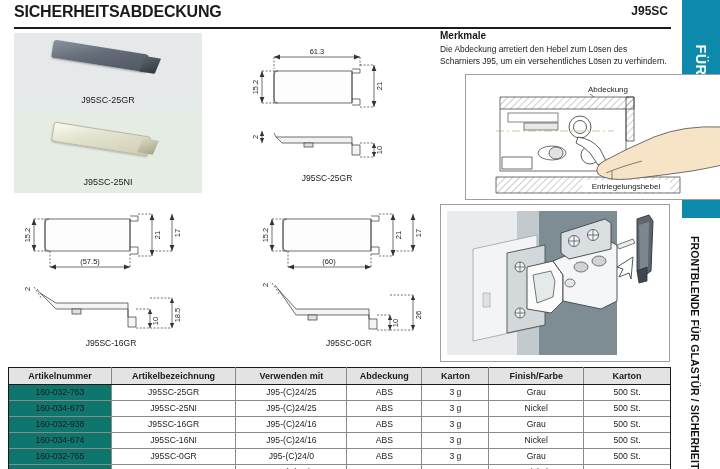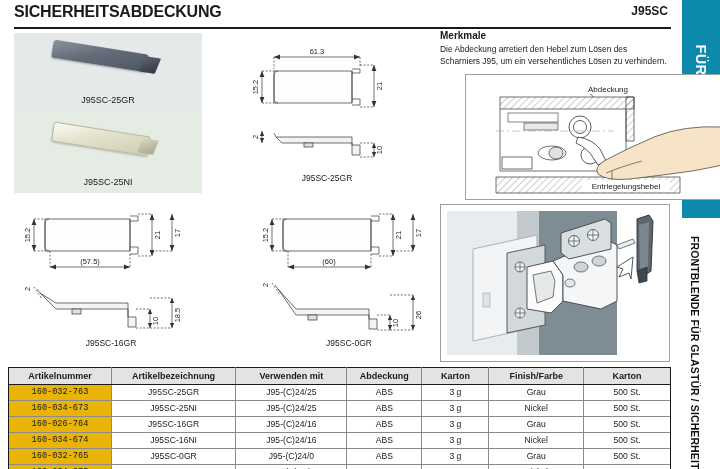--- a/index.html
+++ b/index.html
@@ -130,21 +130,21 @@
   }
   .tbl thead th{
     background:#e3e3e3;
     font-weight:bold;font-size:9px;
     border-top:1.6px solid #1a1a1a;
     border-bottom:1.6px solid #1a1a1a;
     height:16px;line-height:16px;
   }
   .tbl tbody tr{border-bottom:1px solid #8a8a8a;}
   .tbl tbody tr:last-child td{border-bottom:1.6px solid #1a1a1a;}
-  .tbl tbody td:first-child{background:#eab308;font-family:Liberation Mono, monospace;}
+  .tbl tbody td:first-child{background:#0f766e;}
   .tbl td:first-child,.tbl th:first-child{border-left:1.6px solid #1a1a1a;}
   .tbl td:last-child,.tbl th:last-child{border-right:1.6px solid #1a1a1a;}
 
   .c1{width:108px;}.c2{width:130px;}.c3{width:120px;}
   .c4{width:78px;}.c5{width:72px;}.c6{width:100px;}.c7{width:95px;}
 </style>
 </head>
 <body>
 
 <div class="page">
@@ -465,21 +465,21 @@
       <tr>
         <td>160-034-673</td>
         <td>J95SC-25NI</td>
         <td>J95-(C)24/25</td>
         <td>ABS</td>
         <td>3 g</td>
         <td>Nickel</td>
         <td>500 St.</td>
       </tr>
       <tr>
-        <td>160-026-764</td>
+        <td>160-032-938</td>
         <td>J95SC-16GR</td>
         <td>J95-(C)24/16</td>
         <td>ABS</td>
         <td>3 g</td>
         <td>Grau</td>
         <td>500 St.</td>
       </tr>
       <tr>
         <td>160-034-674</td>
         <td>J95SC-16NI</td>

